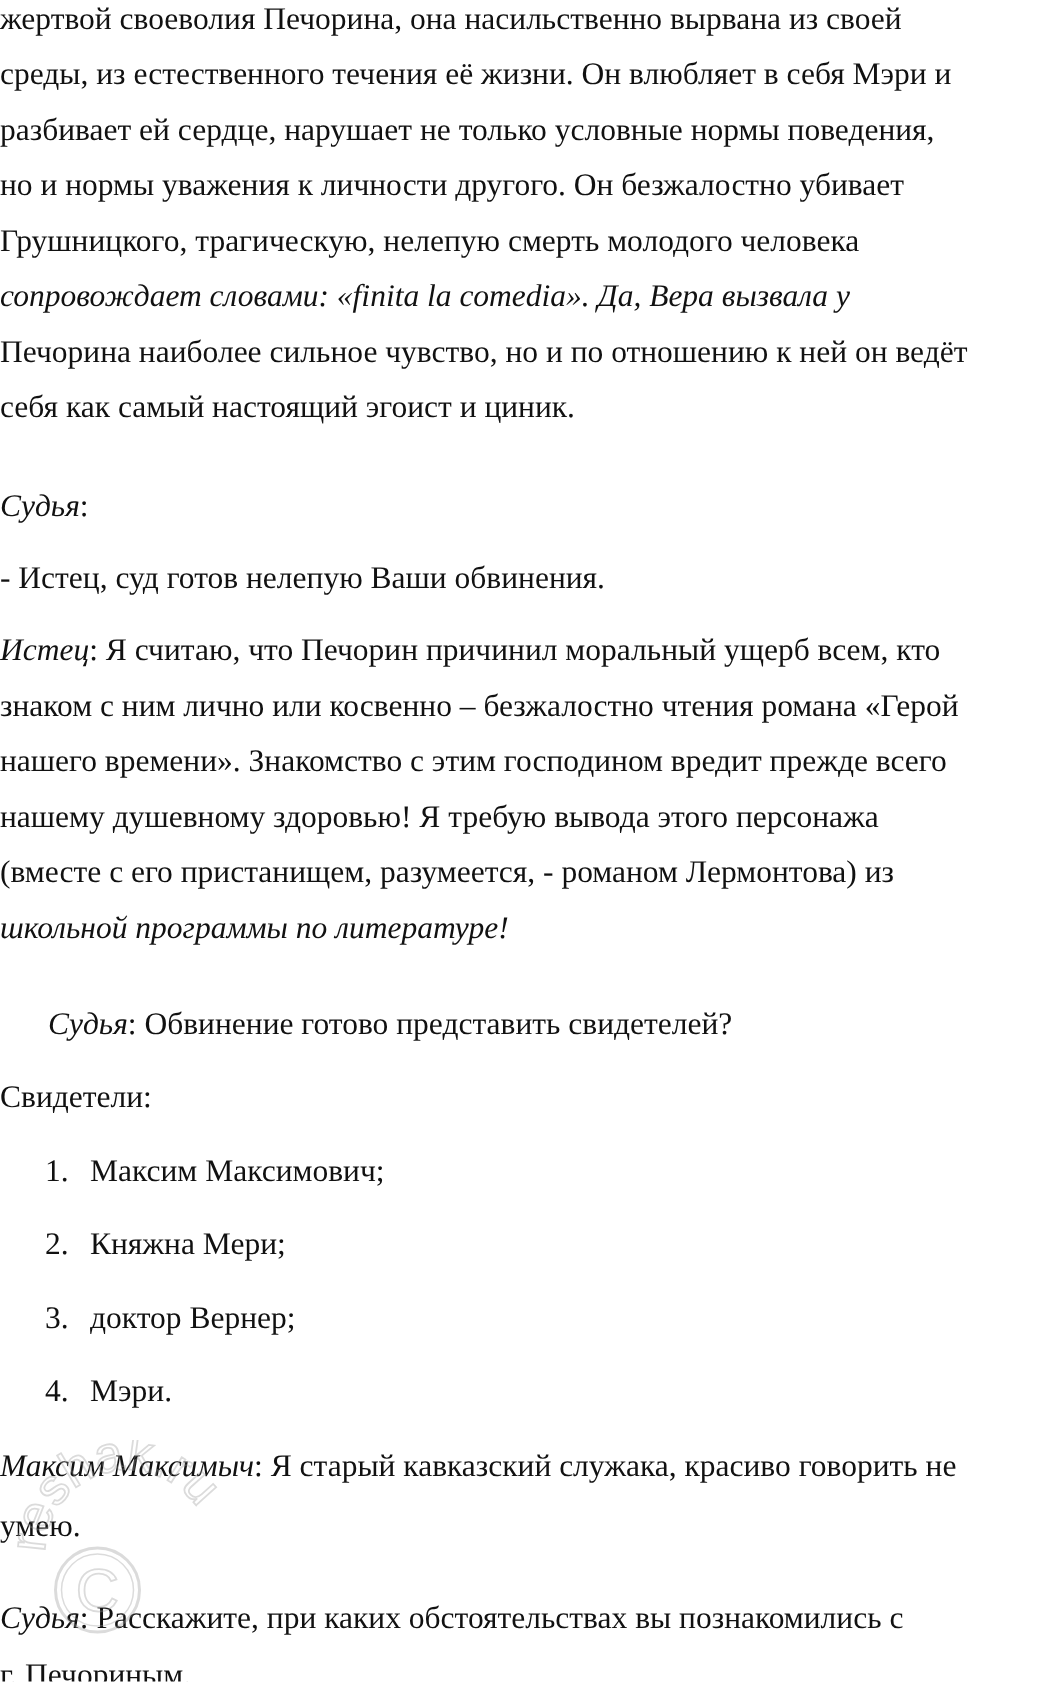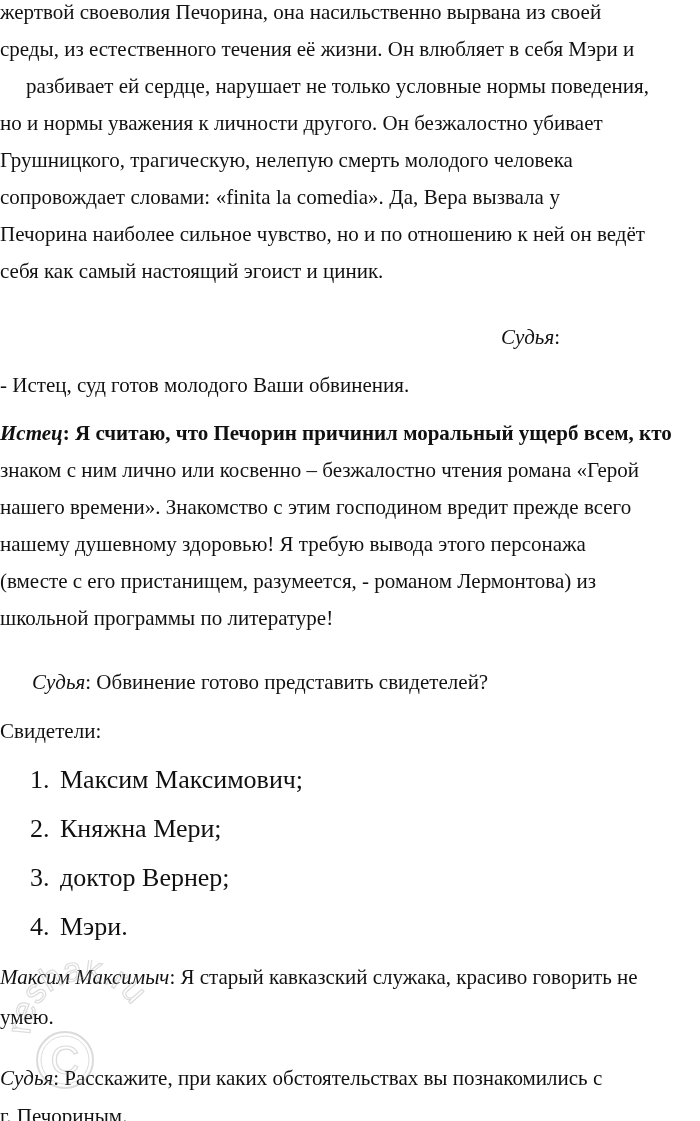--- a/index.html
+++ b/index.html
@@ -2,50 +2,50 @@
 <html><head>
 <meta charset="utf-8">
 <style>
   html, body { margin: 0; padding: 0; background: #ffffff; }
   body { width: 700px; height: 1121px; position: relative; overflow: hidden;
          font-family: "Liberation Serif", "DejaVu Serif", serif; color: #111111; }
   .line { position: absolute; left: 0; width: 560px; font-size: 21px; line-height: 24px;
           white-space: nowrap; }
   .just { text-align: justify; text-align-last: justify; }
   .it { font-style: italic; }
-  .li { position: absolute; left: 30px; font-size: 26px; line-height: 24px; white-space: nowrap; }
+  .li { position: absolute; left: 30px; font-size: 21px; line-height: 24px; white-space: nowrap; }
   .li .num { display: inline-block; width: 30px; }
   .watermark { position: absolute; left: 10px; top: 960px; width: 150px; height: 150px;
                pointer-events: none; opacity: 0.35; }
 </style>
 </head>
 <body>
 
 <div class="line just" style="top:0px;">жертвой своеволия Печорина, она насильственно вырвана из своей</div>
 <div class="line just" style="top:37px;">среды, из естественного течения её жизни. Он влюбляет в себя Мэри и</div>
-<div class="line just" style="top:74px;padding-left:26px;">разбивает ей сердце, нарушает не только условные нормы поведения,</div>
+<div class="line just" style="top:74px;">разбивает ей сердце, нарушает не только условные нормы поведения,</div>
 <div class="line just" style="top:111px;">но и нормы уважения к личности другого. Он безжалостно убивает</div>
 <div class="line just" style="top:148px;">Грушницкого, трагическую, нелепую смерть молодого человека</div>
-<div class="line just" style="top:185px;">сопровождает словами: «finita la comedia». Да, Вера вызвала у</div>
+<div class="line just" style="top:185px;font-style:italic;">сопровождает словами: «finita la comedia». Да, Вера вызвала у</div>
 <div class="line just" style="top:222px;">Печорина наиболее сильное чувство, но и по отношению к ней он ведёт</div>
 <div class="line" style="top:259px;">себя как самый настоящий эгоист и циник.</div>
 
-<div class="line" style="top:325px;text-align:right;">
+<div class="line" style="top:325px;">
   <span class="it">Судья</span><span>:</span>
 </div>
-<div class="line" style="top:373px;">- Истец, суд готов молодого Ваши обвинения.</div>
+<div class="line" style="top:373px;">- Истец, суд готов нелепую Ваши обвинения.</div>
 
-<div class="line just" style="top:421px;font-weight:bold;">
+<div class="line just" style="top:421px;">
   <span class="it">Истец</span><span>: Я считаю, что Печорин причинил моральный ущерб всем, кто</span>
 </div>
 <div class="line just" style="top:458px;">знаком с ним лично или косвенно – безжалостно чтения романа «Герой</div>
 <div class="line just" style="top:495px;">нашего времени». Знакомство с этим господином вредит прежде всего</div>
 <div class="line just" style="top:532px;">нашему душевному здоровью! Я требую вывода этого персонажа</div>
 <div class="line just" style="top:569px;">(вместе с его пристанищем, разумеется, - романом Лермонтова) из</div>
-<div class="line" style="top:606px;">школьной программы по литературе!</div>
+<div class="line" style="top:606px;font-style:italic;">школьной программы по литературе!</div>
 
 <div class="line" style="top:670px;margin-left:32px;">
   <span class="it">Судья</span><span>: Обвинение готово представить свидетелей?</span>
 </div>
 
 <div class="line" style="top:719px;">Свидетели:</div>
 
 <div class="li" style="top:768px;">
   <span class="num">1.</span><span>Максим Максимович;</span>
 </div>

